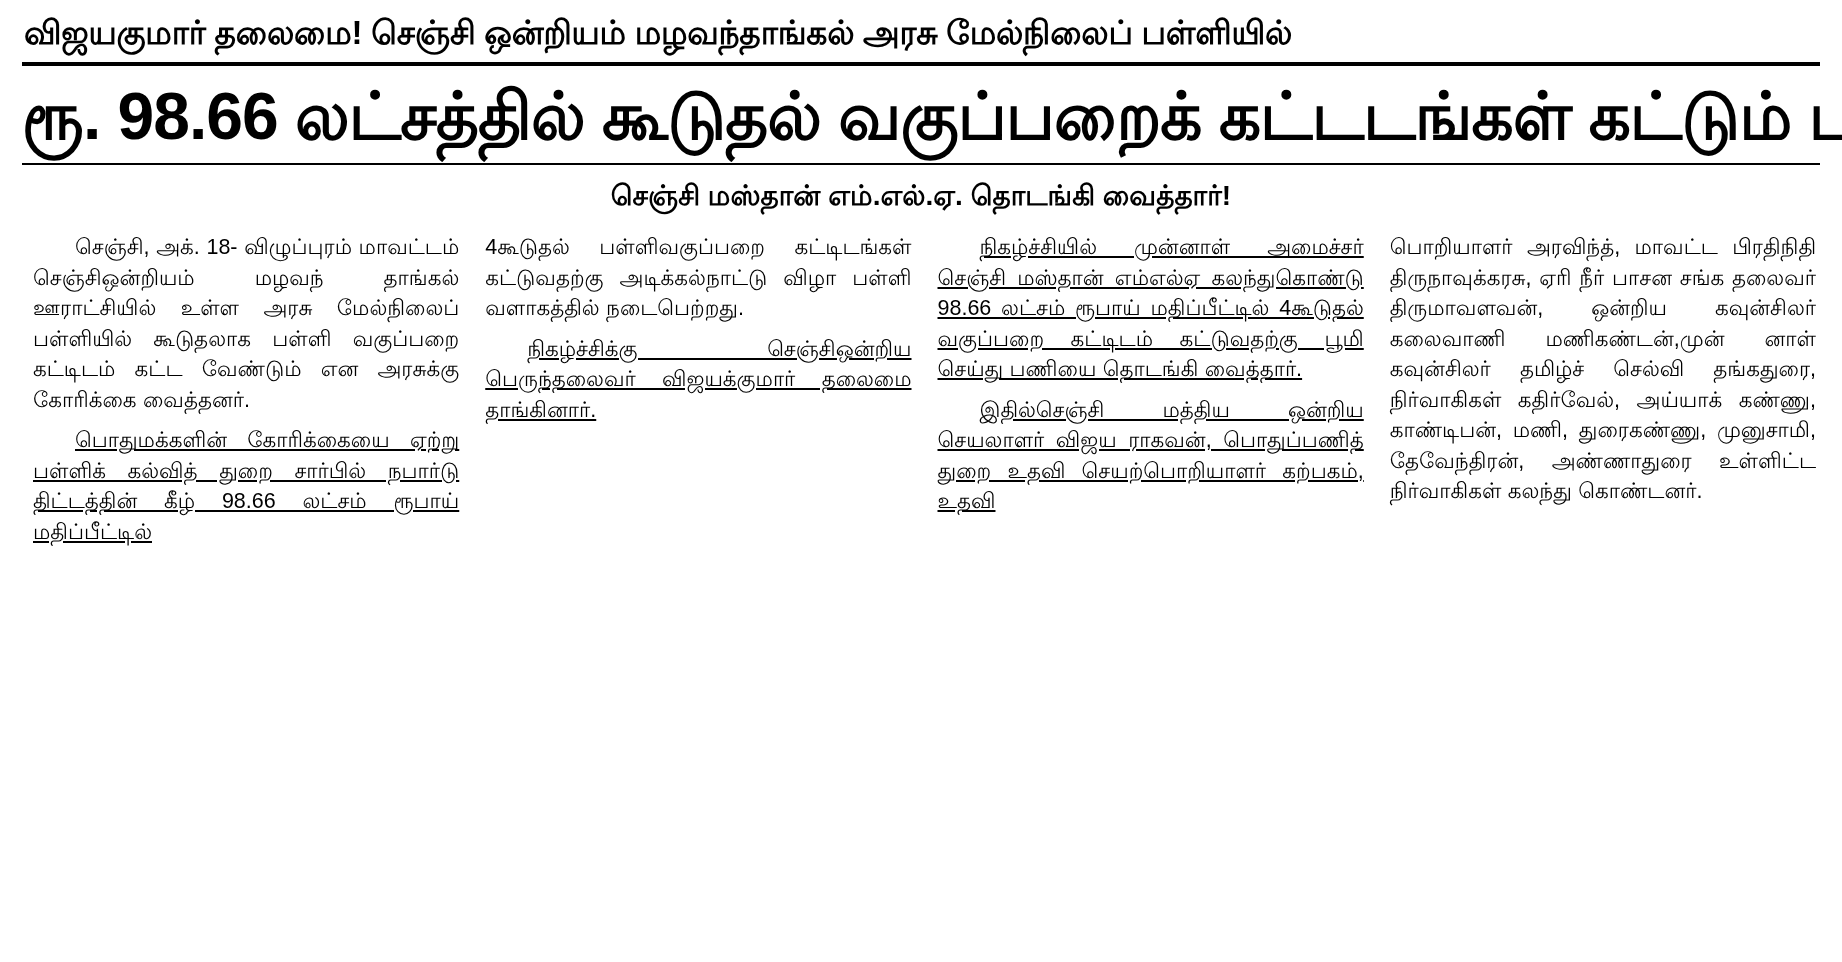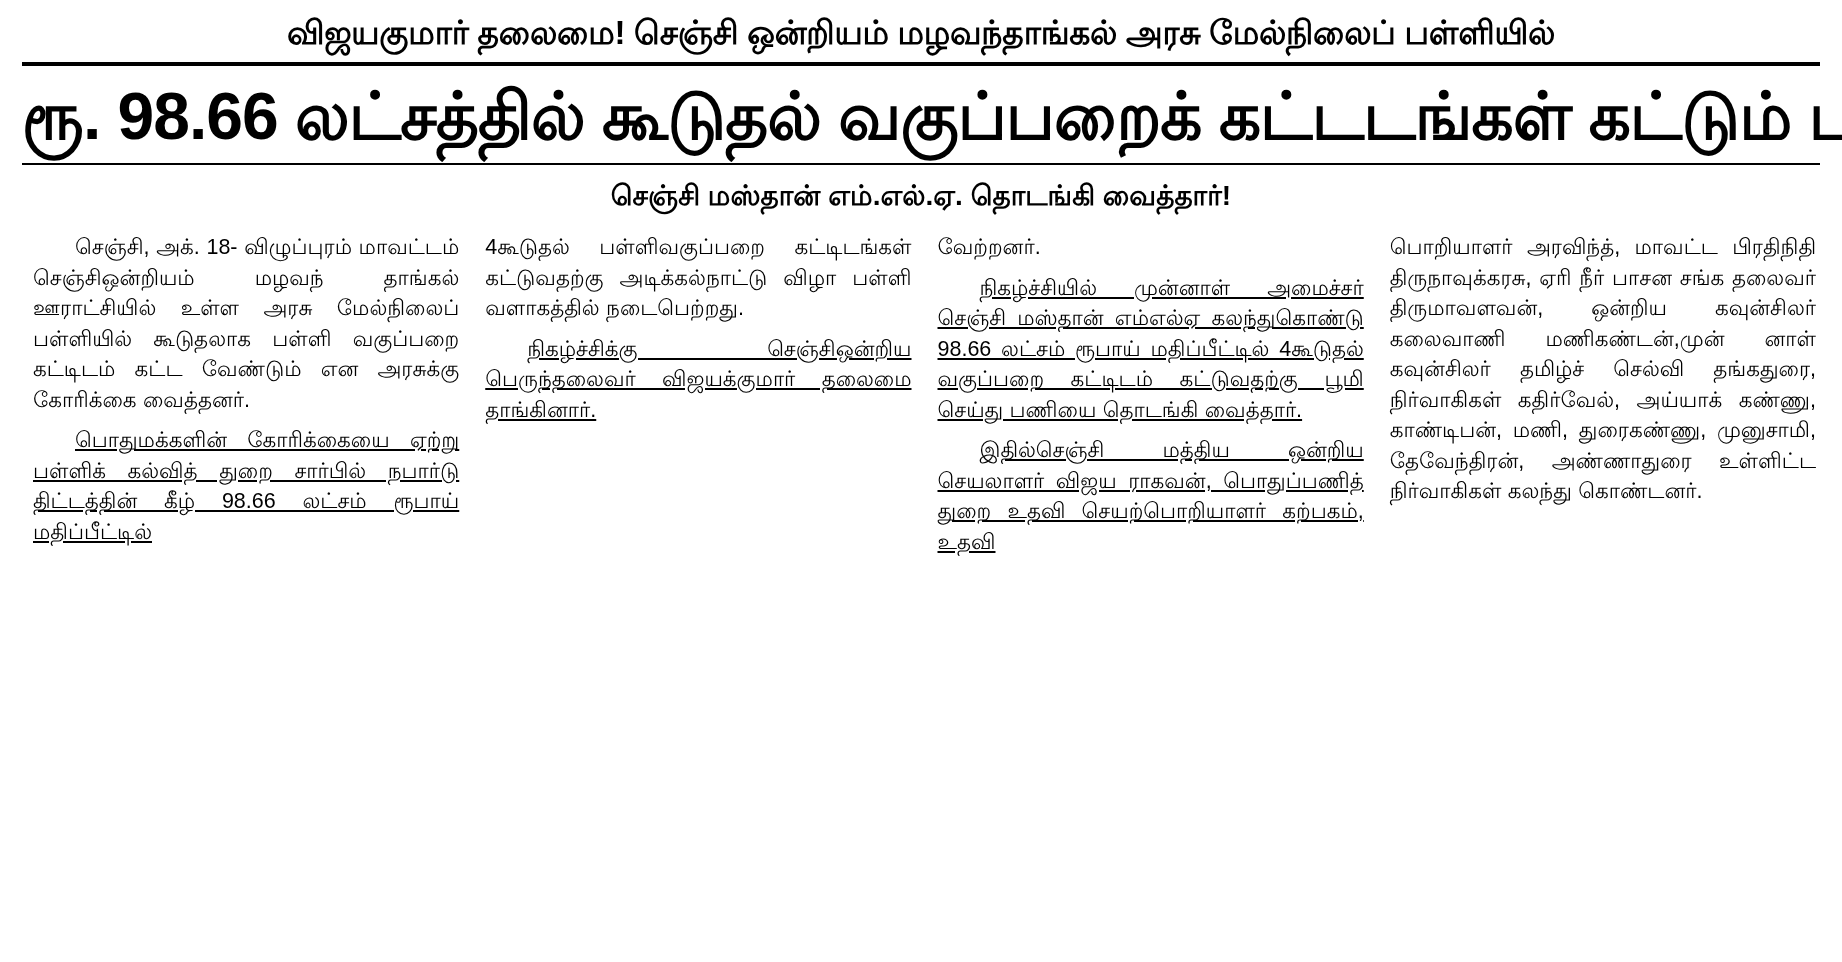--- a/index.html
+++ b/index.html
@@ -24,21 +24,20 @@
   }
 
   
   .kicker {
     font-size: 33px;
     font-weight: bold;
     line-height: 1.15;
     letter-spacing: -0.3px;
     padding: 14px 2px 10px 2px;
     white-space: nowrap;
-    text-align: center;
   }
   .rule-thick {
     border-top: 4px solid #000;
     margin: 0 0 0 0;
   }
   .rule-thin {
     border-top: 2px solid #000;
     margin: 4px 0 0 0;
   }
 
@@ -115,21 +114,20 @@
       <p class="lead">செஞ்சி, அக். 18- விழுப்புரம் மாவட்டம் செஞ்சிஒன்றியம் மழவந் தாங்கல் ஊராட்சியில் உள்ள அரசு மேல்நிலைப் பள்ளியில் கூடுதலாக பள்ளி வகுப்பறை கட்டிடம் கட்ட வேண்டும் என அரசுக்கு கோரிக்கை வைத்தனர்.</p>
       <p class="indent">பொதுமக்களின் கோரிக்கையை ஏற்று பள்ளிக் கல்வித் துறை சார்பில் நபார்டு திட்டத்தின் கீழ் 98.66 லட்சம் ரூபாய் மதிப்பீட்டில்</p>
     </div>
 
     <div class="col">
       <p>4கூடுதல் பள்ளிவகுப்பறை கட்டிடங்கள் கட்டுவதற்கு அடிக்கல்நாட்டு விழா பள்ளி வளாகத்தில் நடைபெற்றது.</p>
       <p class="indent">நிகழ்ச்சிக்கு செஞ்சிஒன்றிய பெருந்தலைவர் விஜயக்குமார் தலைமை தாங்கினார்.</p>
     </div>
 
     <div class="col">
-      <p>வேற்றனர்.</p>
       <p class="indent">நிகழ்ச்சியில் முன்னாள் அமைச்சர் செஞ்சி மஸ்தான் எம்எல்ஏ கலந்துகொண்டு 98.66 லட்சம் ரூபாய் மதிப்பீட்டில் 4கூடுதல் வகுப்பறை கட்டிடம் கட்டுவதற்கு பூமி செய்து பணியை தொடங்கி வைத்தார்.</p>
       <p class="indent">இதில்செஞ்சி மத்திய ஒன்றிய செயலாளர் விஜய ராகவன், பொதுப்பணித் துறை உதவி செயற்பொறியாளர் கற்பகம், உதவி</p>
     </div>
 
     <div class="col">
       <p>பொறியாளர் அரவிந்த், மாவட்ட பிரதிநிதி திருநாவுக்கரசு, ஏரி நீர் பாசன சங்க தலைவர் திருமாவளவன், ஒன்றிய கவுன்சிலர் கலைவாணி மணிகண்டன்,முன் னாள் கவுன்சிலர் தமிழ்ச் செல்வி தங்கதுரை, நிர்வாகிகள் கதிர்வேல், அய்யாக் கண்ணு, காண்டிபன், மணி, துரைகண்ணு, முனுசாமி, தேவேந்திரன், அண்ணாதுரை உள்ளிட்ட நிர்வாகிகள் கலந்து கொண்டனர்.</p>
     </div>
 
   </div>
 

